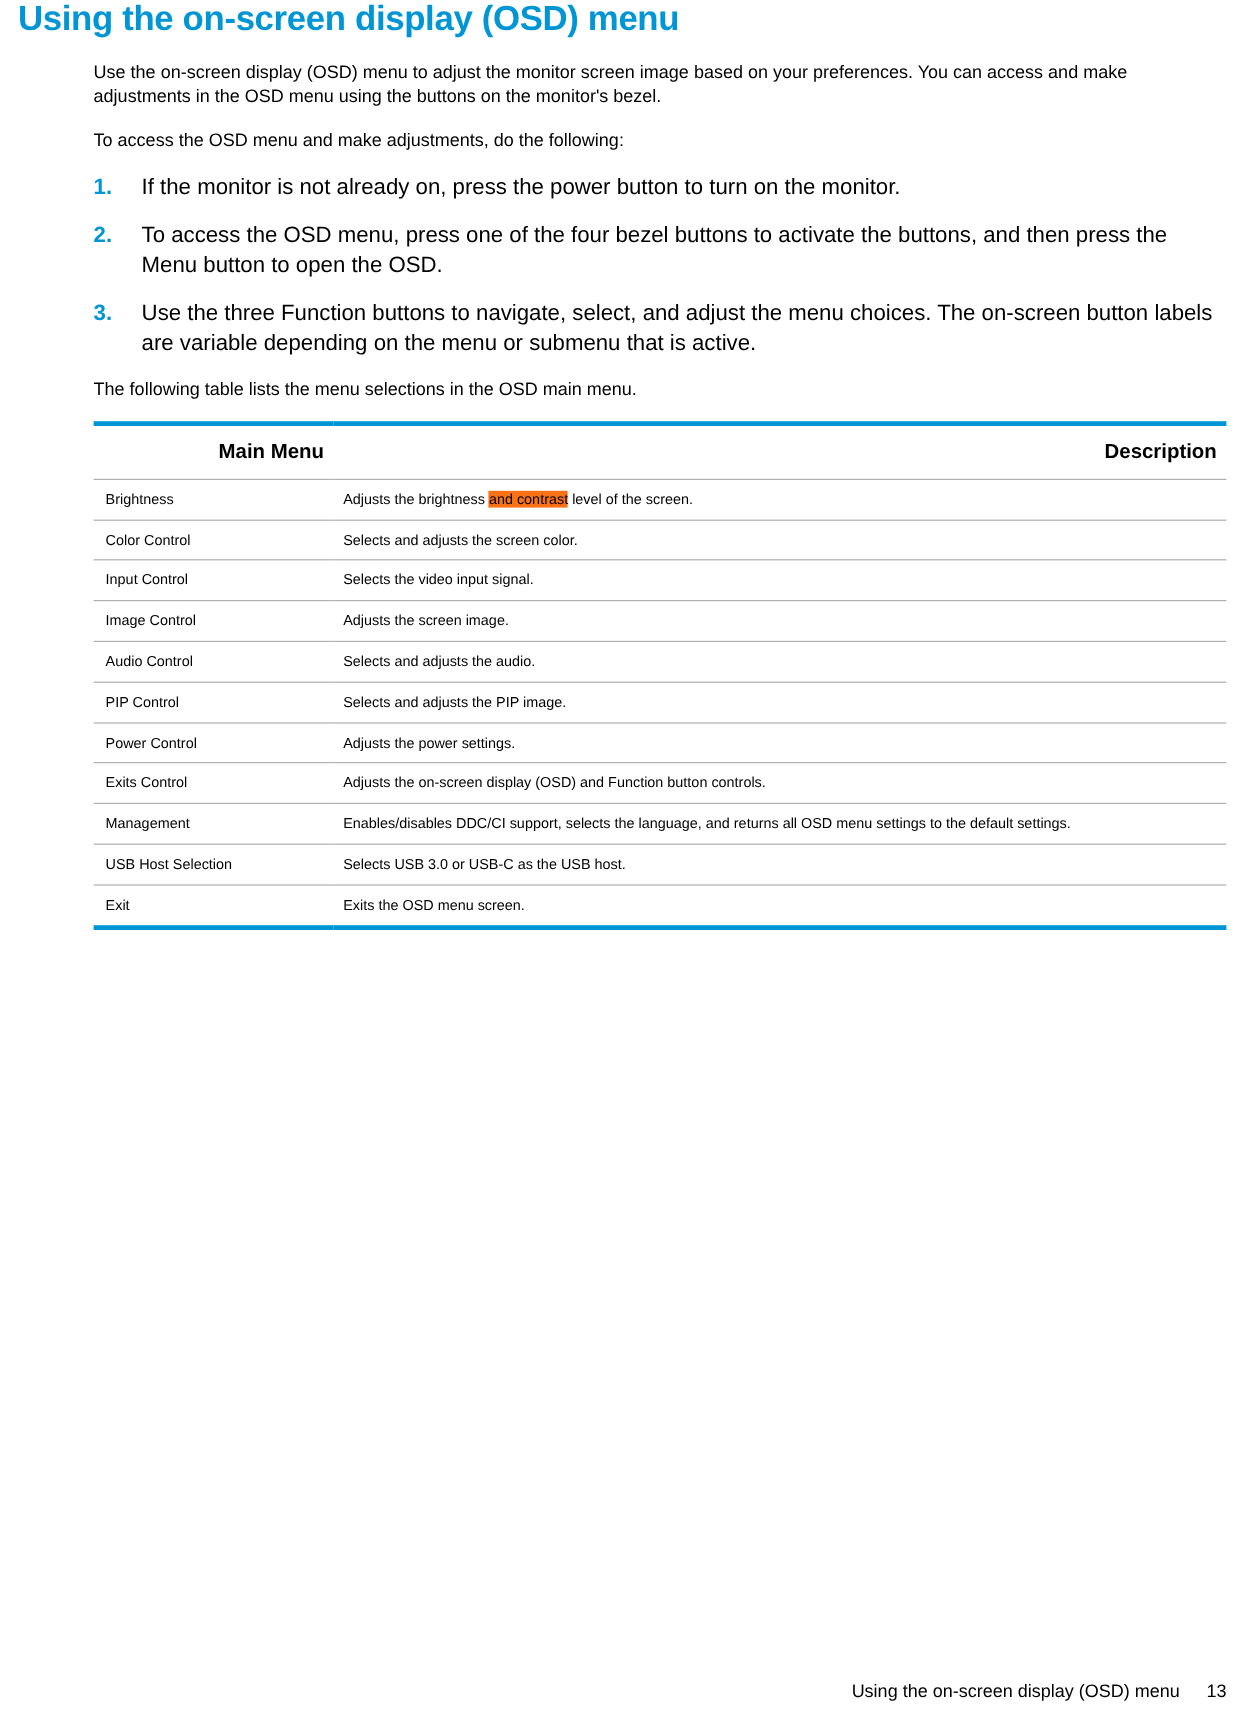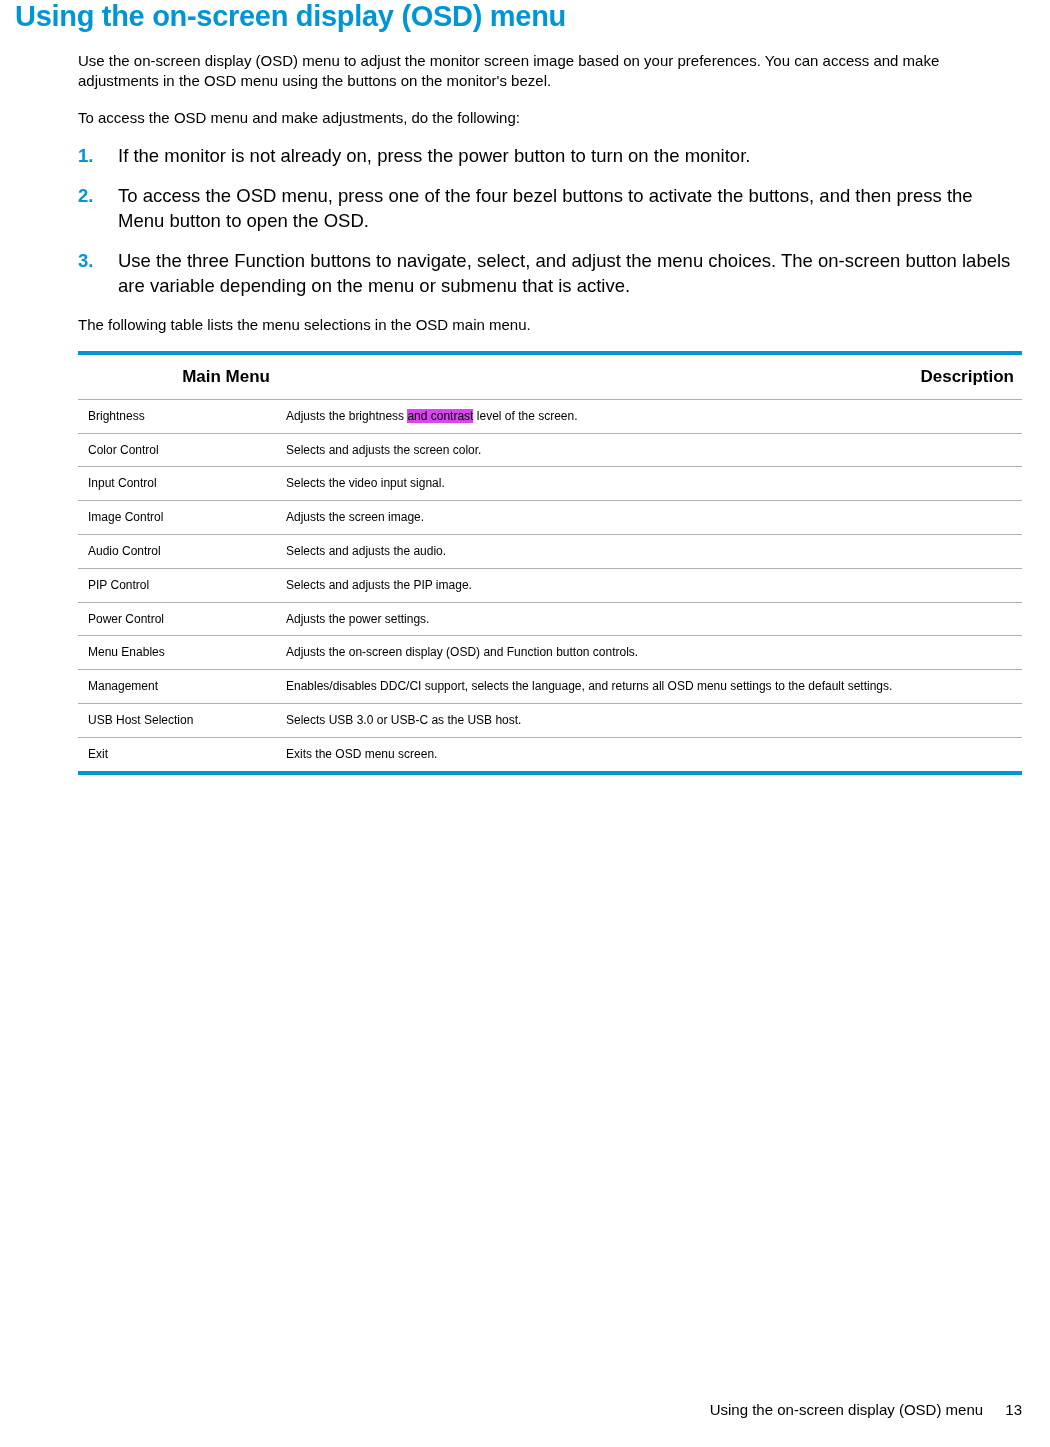--- a/index.html
+++ b/index.html
@@ -51,21 +51,21 @@
     }
     ol li .num {
       position: absolute;
       left: 0;
       top: 0;
       color: #0096d6;
       font-weight: 800;
       font-size: 18.5px;
     }
     .highlight {
-      background-color: #d946ef;
+      background-color: #f97316;
     }
     table {
       width: 100%;
       border-collapse: collapse;
       margin-top: 10px;
     }
     table thead tr {
       border-top: 4px solid #0096d6;
     }
     table th {
@@ -147,21 +147,21 @@
         </tr>
         <tr>
           <td>PIP Control</td>
           <td>Selects and adjusts the PIP image.</td>
         </tr>
         <tr>
           <td>Power Control</td>
           <td>Adjusts the power settings.</td>
         </tr>
         <tr>
-          <td>Menu Enables</td>
+          <td>Exits Control</td>
           <td>Adjusts the on-screen display (OSD) and Function button controls.</td>
         </tr>
         <tr>
           <td>Management</td>
           <td>Enables/disables DDC/CI support, selects the language, and returns all OSD menu settings to the default settings.</td>
         </tr>
         <tr>
           <td>USB Host Selection</td>
           <td>Selects USB 3.0 or USB-C as the USB host.</td>
         </tr>

